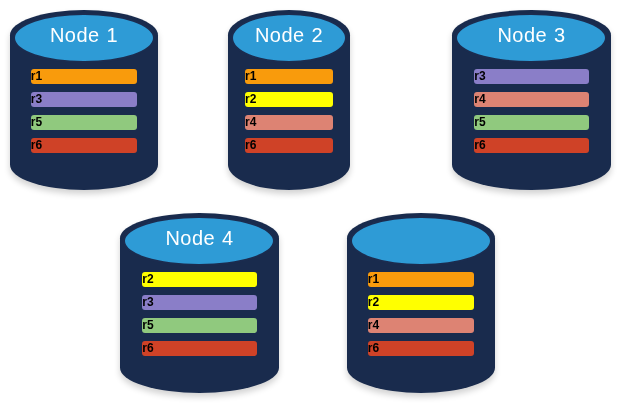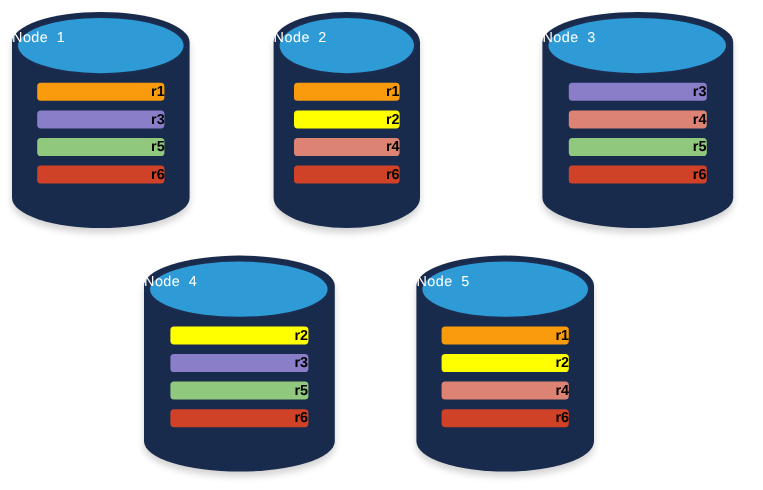--- a/index.html
+++ b/index.html
@@ -43,44 +43,44 @@
     background: #2E9BD6;
     border-radius: 50%;
     border: 2px solid #1B2C4F;
     box-sizing: border-box;
   }
   .node-label {
     position: absolute;
     left: 0;
     top: 8%;
     width: 100%;
-    text-align: left;
+    text-align: center;
     color: #ffffff;
-    font-size: 12px;
+    font-size: 20px;
     letter-spacing: 0.4px;
     z-index: 3;
     pointer-events: none;
   }
   .node-label .num {
     margin-left: 7px;
   }
 
   
   .bars {
     position: absolute;
     left: 14%;
     top: 32.5%;
     width: 72%;
     z-index: 2;
   }
   .bar {
     height: 15px;
     margin-bottom: 8px;
     border-radius: 3px;
-    text-align: right;
+    text-align: left;
     font-size: 12px;
     font-weight: bold;
     color: #000000;
     line-height: 15px;
     box-sizing: border-box;
   }
   .bar:last-child { margin-bottom: 16px; }
 </style>
 </head>
 <body>
@@ -126,21 +126,20 @@
       <div class="bars">
         <div class="bar" style="background: rgb(255, 255, 0); color: rgb(0, 0, 0);">r2</div>
         <div class="bar" style="background: rgb(138, 126, 200); color: rgb(0, 0, 0);">r3</div>
         <div class="bar" style="background: rgb(144, 201, 126); color: rgb(0, 0, 0);">r5</div>
         <div class="bar" style="background: rgb(207, 66, 39); color: rgb(0, 0, 0);">r6</div>
       </div>
     </div>
     <div class="node" style="left: 347px; top: 213px; width: 148px; height: 180px;">
       <div class="cyl-body" style="background: rgb(25, 43, 77);"></div>
       <div class="cyl-top" style="background: rgb(46, 155, 214);"></div>
-      <div class="node-label"><span>Node</span><span class="num">5</span></div>
       <div class="bars">
         <div class="bar" style="background: rgb(249, 155, 12); color: rgb(0, 0, 0);">r1</div>
         <div class="bar" style="background: rgb(255, 255, 0); color: rgb(0, 0, 0);">r2</div>
         <div class="bar" style="background: rgb(221, 131, 115); color: rgb(0, 0, 0);">r4</div>
         <div class="bar" style="background: rgb(207, 66, 39); color: rgb(0, 0, 0);">r6</div>
       </div>
     </div>
   </div>
 
 </body></html>

